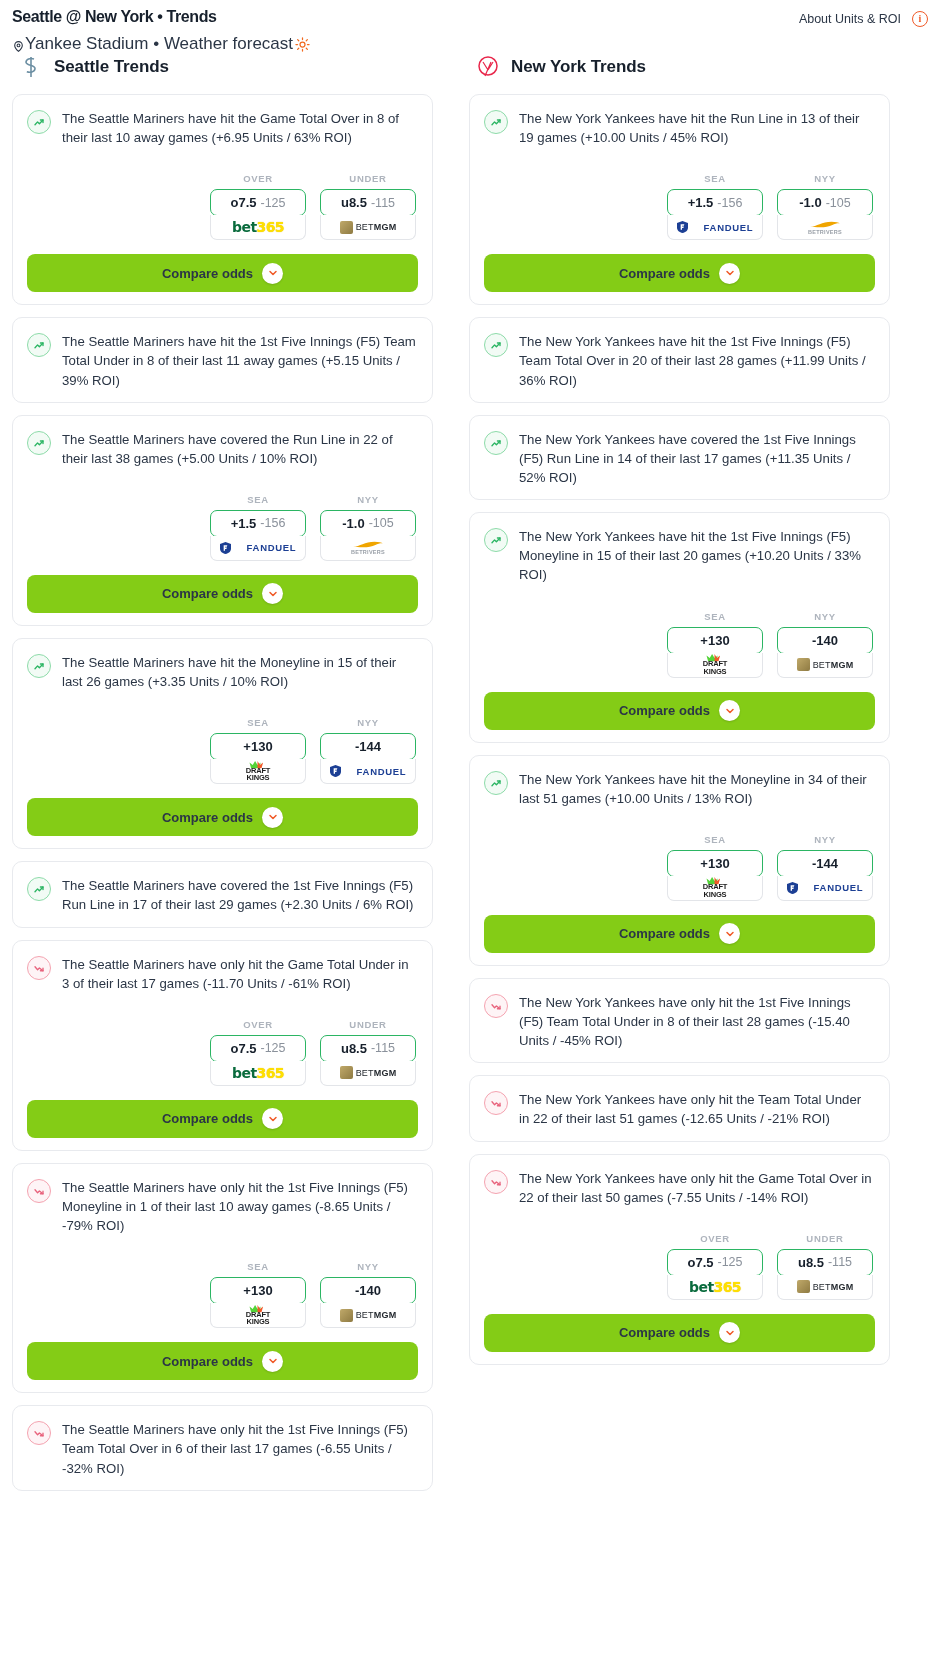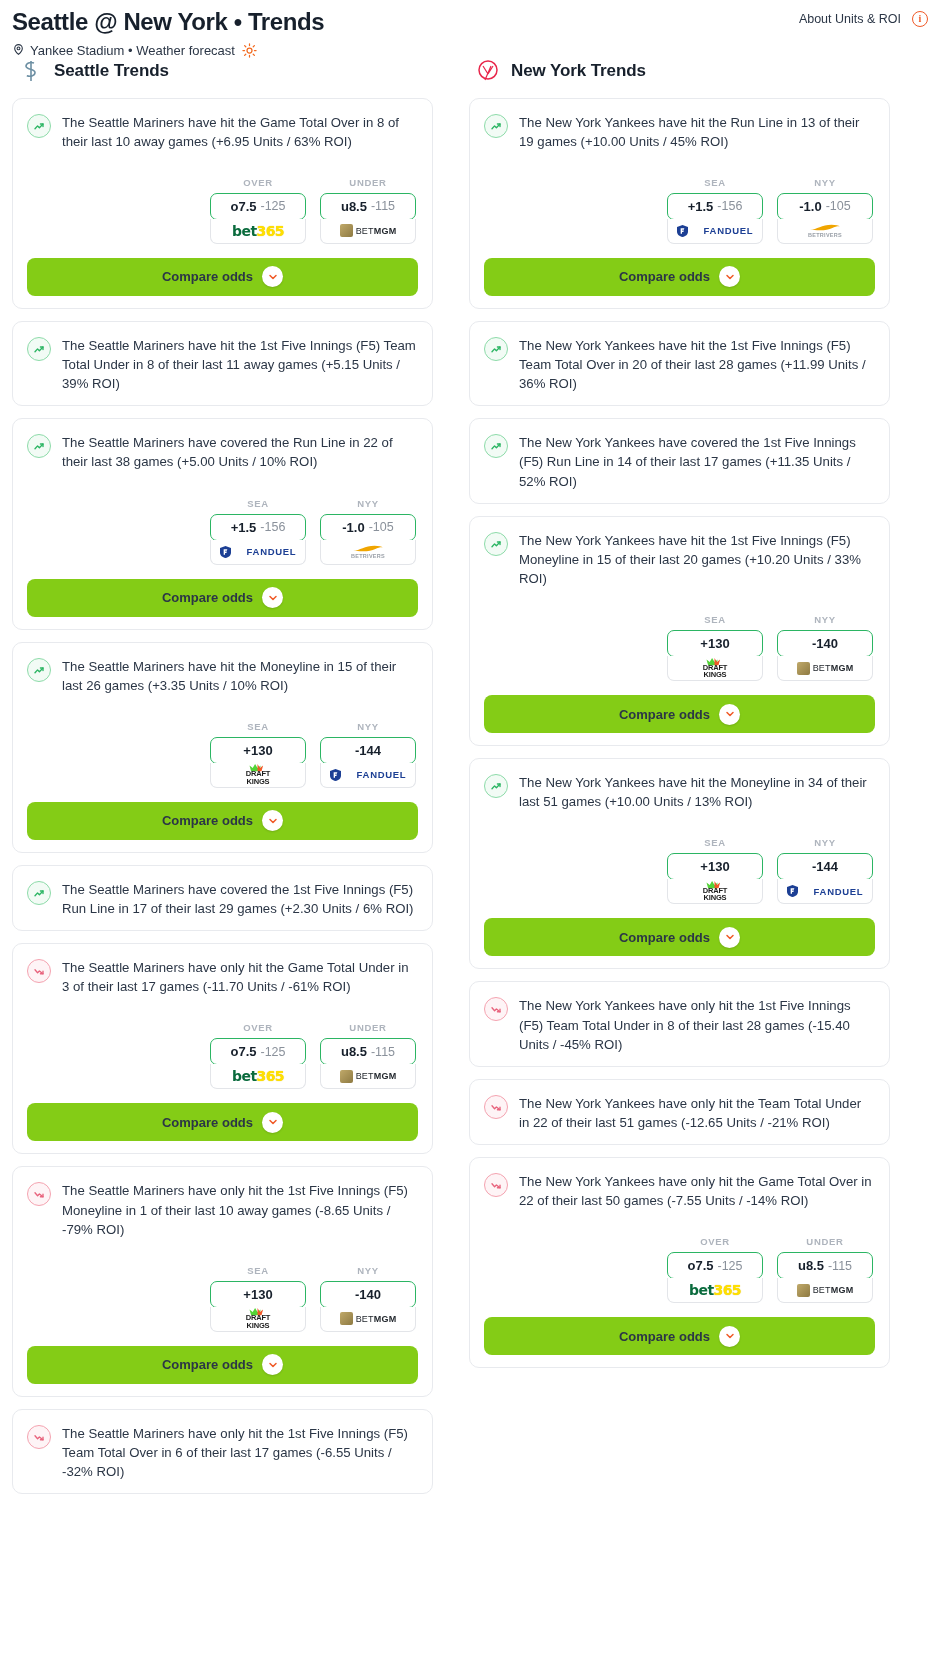--- a/index.html
+++ b/index.html
@@ -12,21 +12,21 @@
   }
   .page { width: 940px; padding: 8px 12px 20px 12px; position: relative; }
 
   
   .header-row {
     display: flex;
     align-items: flex-start;
     justify-content: space-between;
   }
   .page-title {
-    font-size: 24px;
+    font-size: 16px;
     font-weight: 700;
     letter-spacing: -0.4px;
     color: #17202c;
     line-height: 1.15;
   }
   .about-link {
     display: flex;
     align-items: center;
     gap: 11px;
     font-size: 12.5px;
@@ -44,24 +44,23 @@
     font-size: 10px;
     font-weight: 700;
     display: inline-flex;
     align-items: center;
     justify-content: center;
     font-family: "Liberation Serif", serif;
     line-height: 1;
   }
   .subtitle-row {
     display: flex;
-    align-items: flex-start;
-    gap: 5px;
+    align-items: center;
     margin-top: 7px;
-    font-size: 13px;
+    font-size: 17px;
     color: #2b3646;
   }
   .pin-icon { width: 13px; height: 13px; display: inline-block; flex: 0 0 auto; }
   .sun-icon { width: 15px; height: 15px; display: inline-block; margin-left: 2px; }
 
   
   .columns {
     display: flex;
     gap: 36px;
   }

